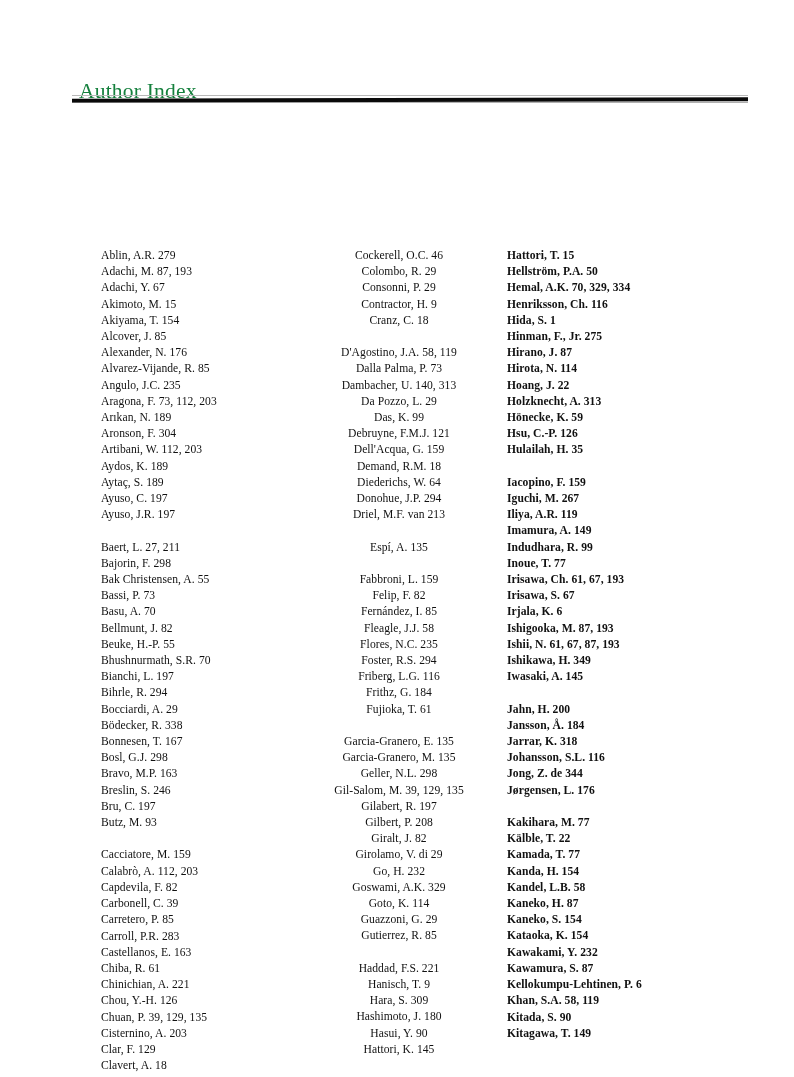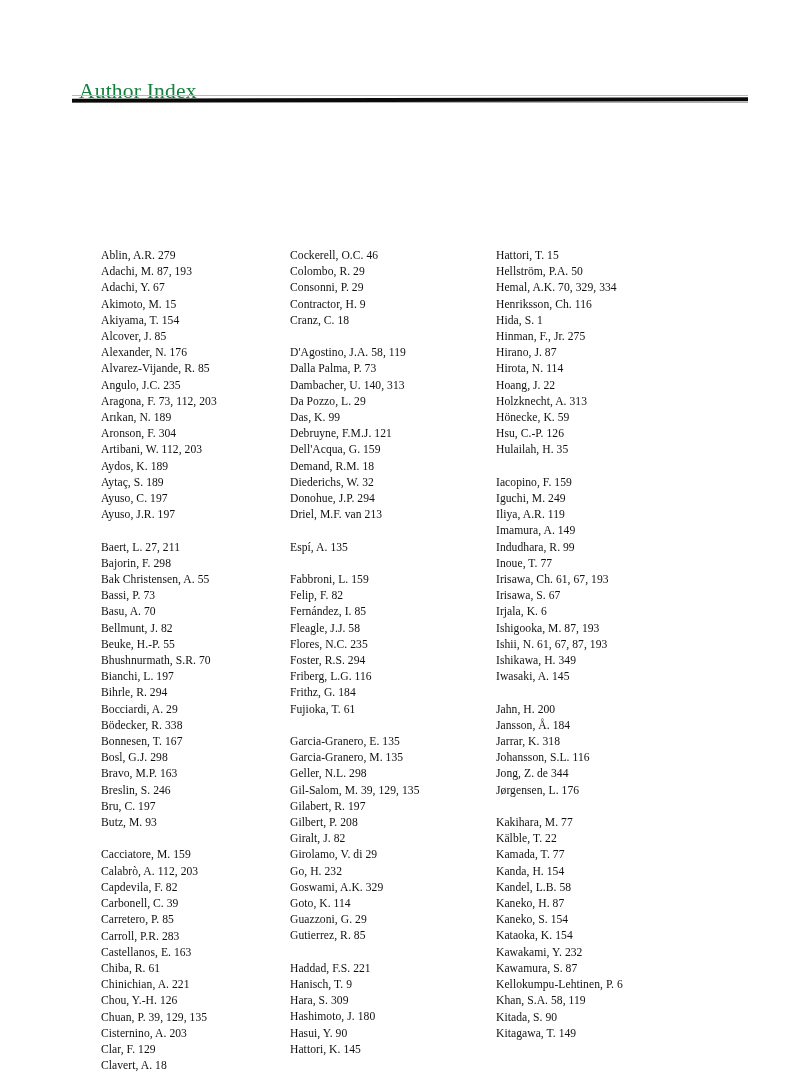--- a/index.html
+++ b/index.html
@@ -88,22 +88,22 @@
     position: relative;
     width: 794px;
   }
   .column {
     position: absolute;
     top: 0;
     font-size: 11.6px;
     line-height: 16.2px;
   }
   .column-1 { left: 73px;  width: 208px; margin-left: 28px; }
-  .column-2 { left: 290px; width: 218px; }
-  .column-3 { left: 496px; width: 230px; }
+  .column-2 { left: 290px; width: 218px; text-align: center; }
+  .column-3 { left: 507px; width: 230px; font-weight: bold; }
 
   .entry {
     white-space: nowrap;
     color: #111111;
     font-family: "Liberation Serif", "DejaVu Serif", serif;
     font-size: 11.6px;
     line-height: 16.2px;
     letter-spacing: 0.05px;
   }
   .letter-gap {
@@ -187,21 +187,21 @@
           <div class="entry">Cranz, C.  18</div>
           <div class="letter-gap"></div>
           <div class="entry">D'Agostino, J.A.  58, 119</div>
           <div class="entry">Dalla Palma, P.  73</div>
           <div class="entry">Dambacher, U.  140, 313</div>
           <div class="entry">Da Pozzo, L.  29</div>
           <div class="entry">Das, K.  99</div>
           <div class="entry">Debruyne, F.M.J.  121</div>
           <div class="entry">Dell'Acqua, G.  159</div>
           <div class="entry">Demand, R.M.  18</div>
-          <div class="entry">Diederichs, W.  32</div>
+          <div class="entry">Diederichs, W.  64</div>
           <div class="entry">Donohue, J.P.  294</div>
           <div class="entry">Driel, M.F. van  213</div>
           <div class="letter-gap"></div>
           <div class="entry">Espí, A.  135</div>
           <div class="letter-gap"></div>
           <div class="entry">Fabbroni, L.  159</div>
           <div class="entry">Felip, F.  82</div>
           <div class="entry">Fernández, I.  85</div>
           <div class="entry">Fleagle, J.J.  58</div>
           <div class="entry">Flores, N.C.  235</div>
@@ -240,21 +240,21 @@
           <div class="entry">Hinman, F., Jr.  275</div>
           <div class="entry">Hirano, J.  87</div>
           <div class="entry">Hirota, N.  114</div>
           <div class="entry">Hoang, J.  22</div>
           <div class="entry">Holzknecht, A.  313</div>
           <div class="entry">Hönecke, K.  59</div>
           <div class="entry">Hsu, C.-P.  126</div>
           <div class="entry">Hulailah, H.  35</div>
           <div class="letter-gap"></div>
           <div class="entry">Iacopino, F.  159</div>
-          <div class="entry">Iguchi, M.  249</div>
+          <div class="entry">Iguchi, M.  267</div>
           <div class="entry">Iliya, A.R.  119</div>
           <div class="entry">Imamura, A.  149</div>
           <div class="entry">Indudhara, R.  99</div>
           <div class="entry">Inoue, T.  77</div>
           <div class="entry">Irisawa, Ch.  61, 67, 193</div>
           <div class="entry">Irisawa, S.  67</div>
           <div class="entry">Irjala, K.  6</div>
           <div class="entry">Ishigooka, M.  87, 193</div>
           <div class="entry">Ishii, N.  61, 67, 87, 193</div>
           <div class="entry">Ishikawa, H.  349</div>

